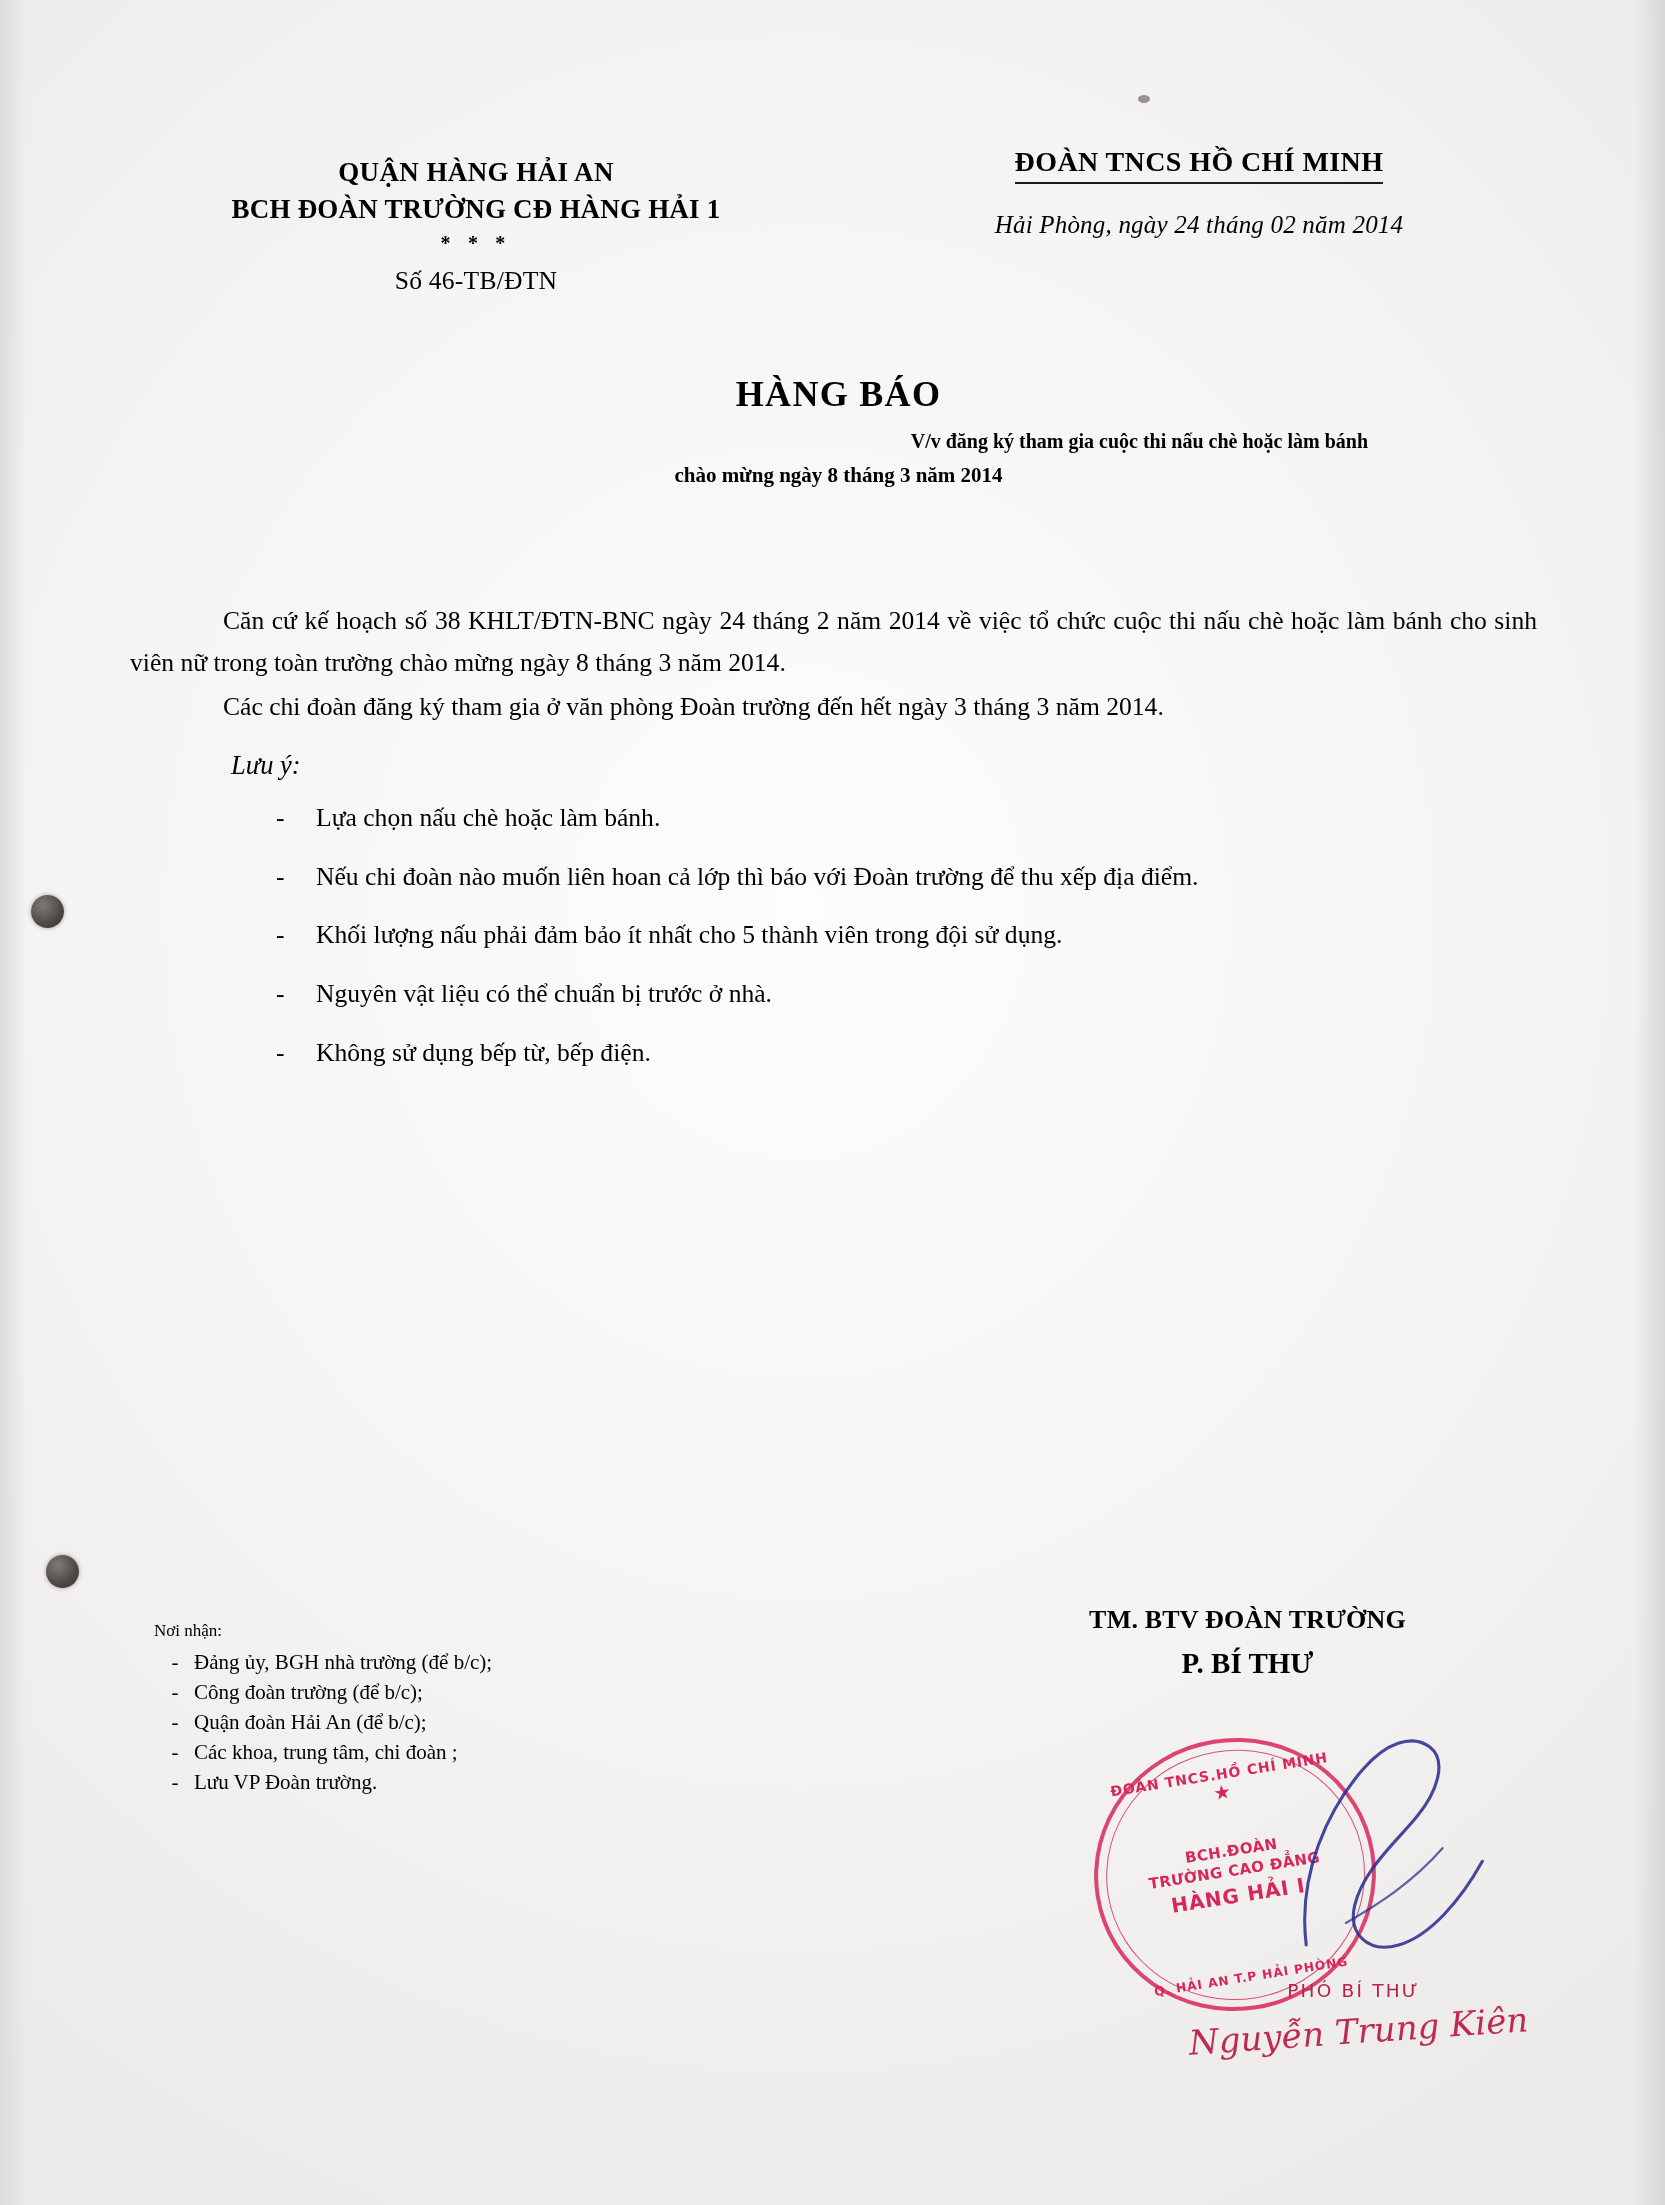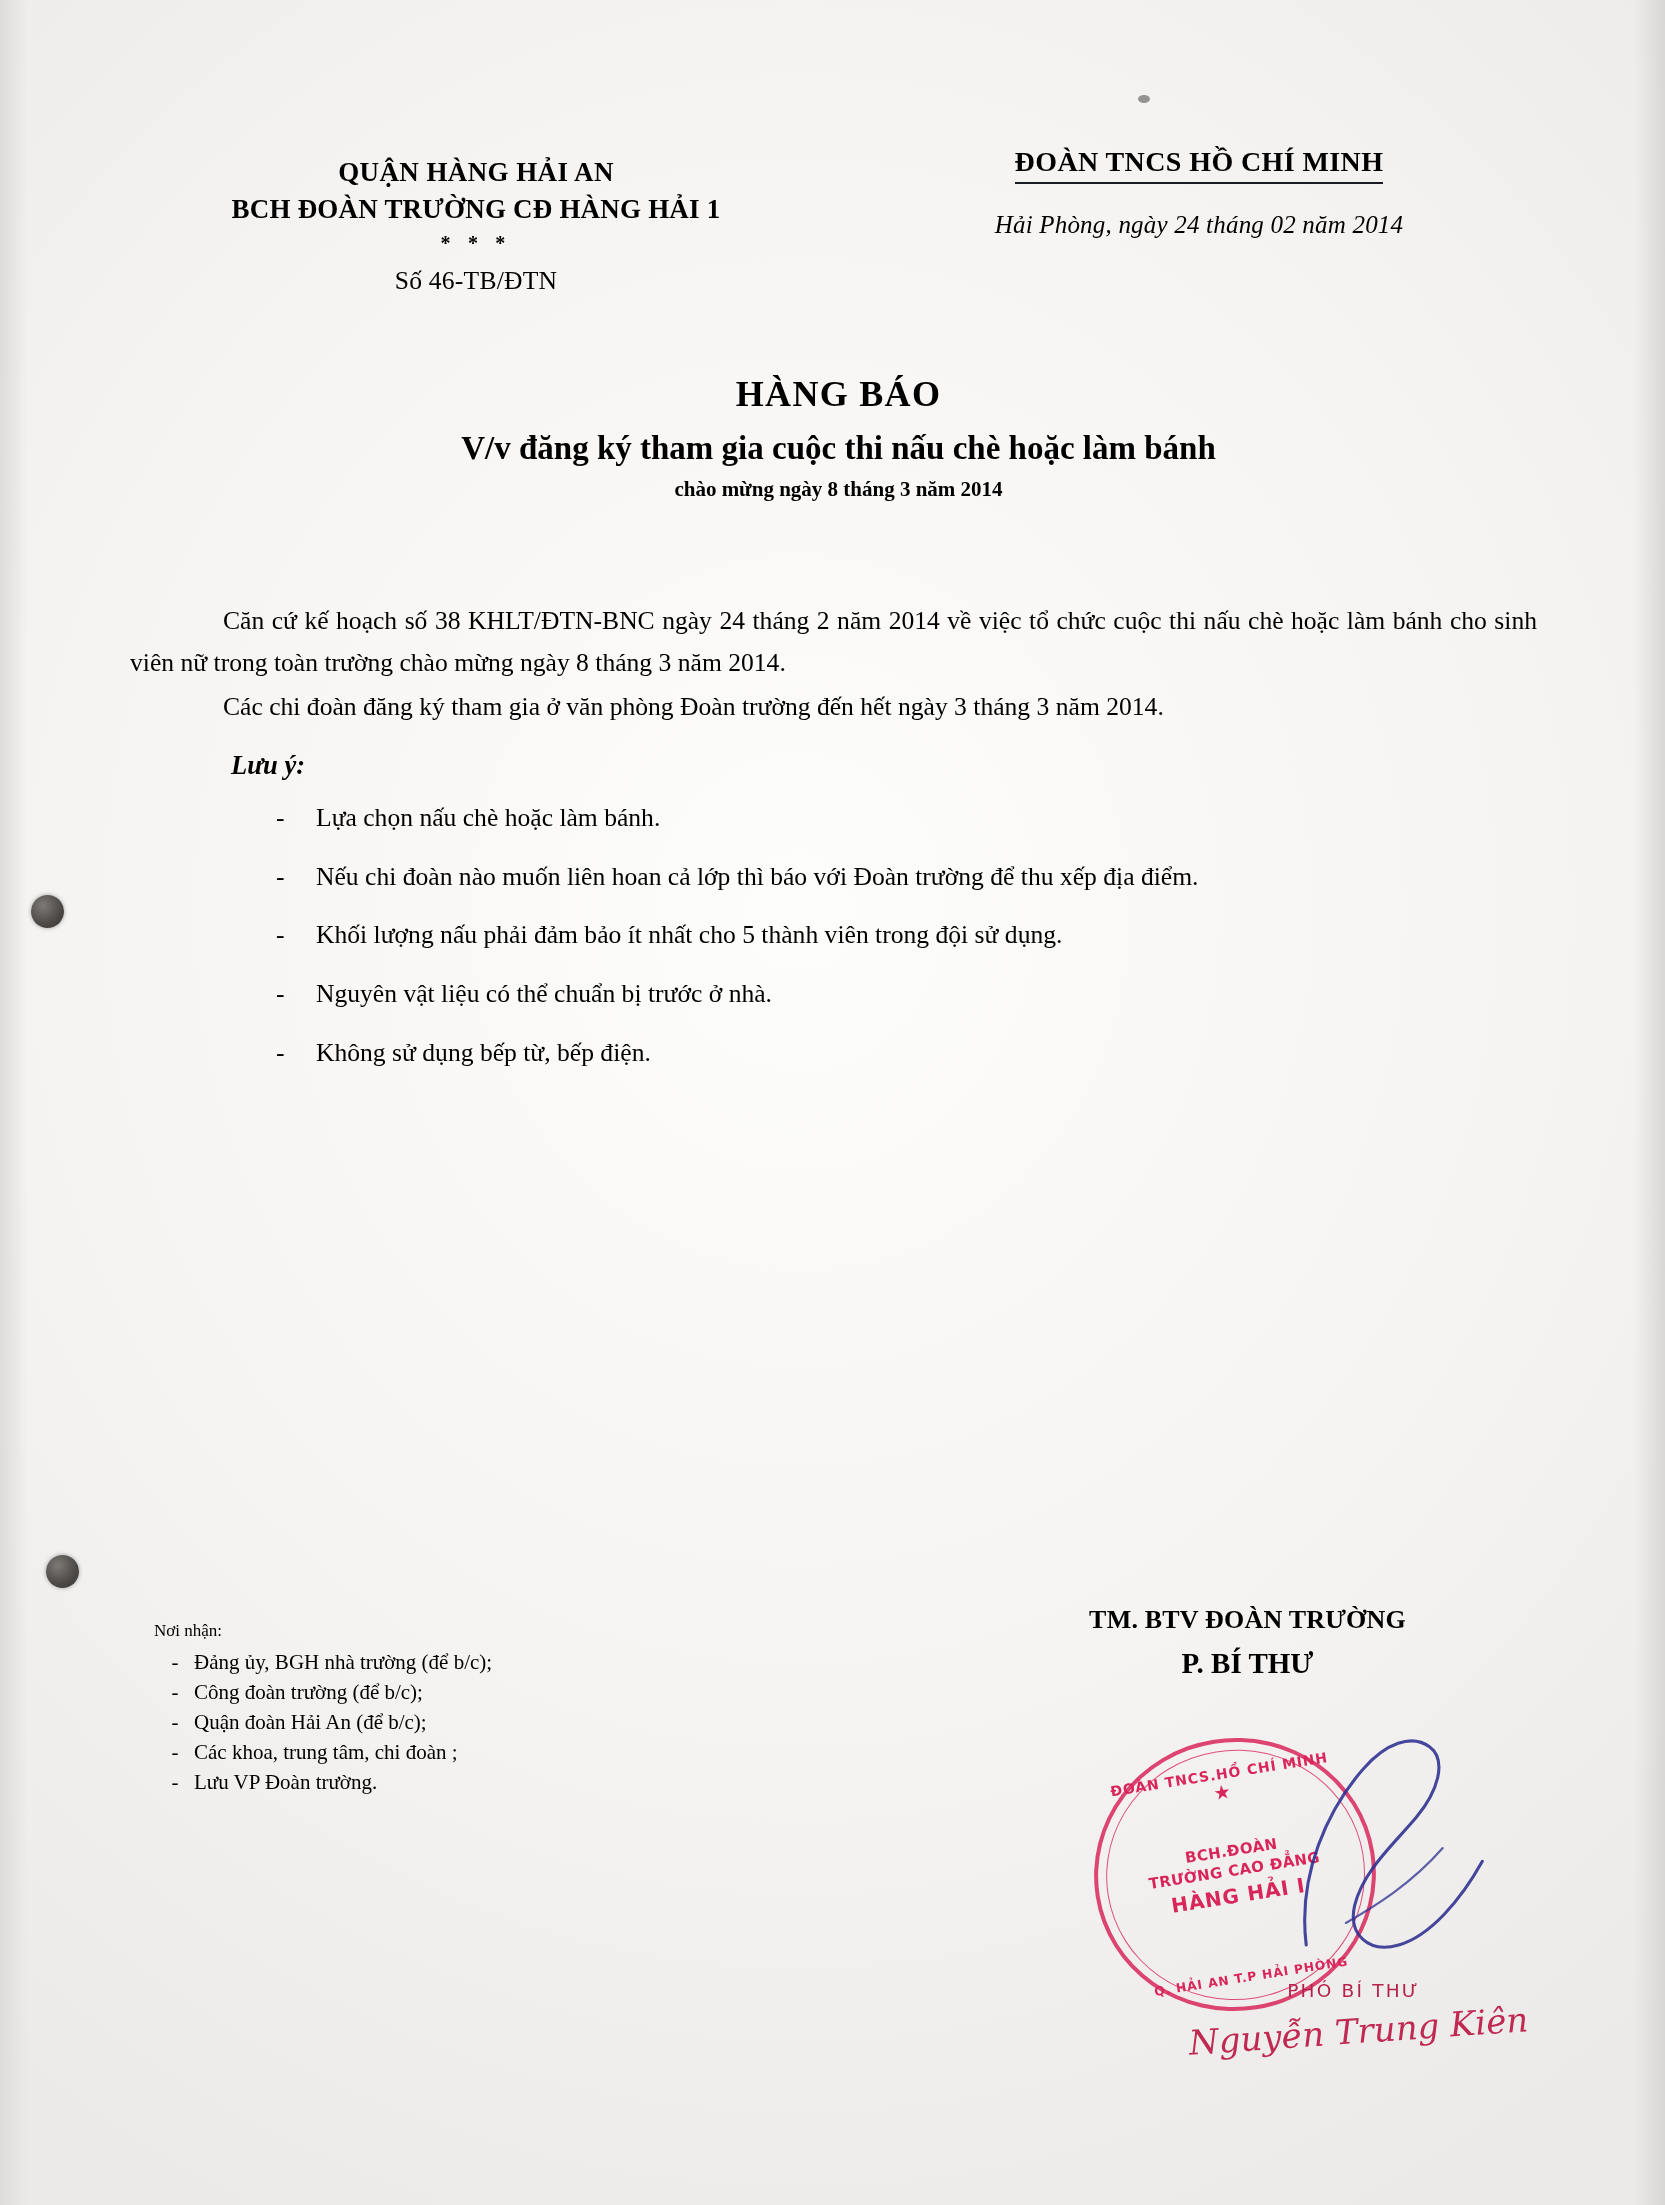--- a/index.html
+++ b/index.html
@@ -107,23 +107,24 @@
     top: 373px;
     width: 1059px;
     text-align: center;
   }
   .title-main {
     font-size: 36px;
     font-weight: bold;
     letter-spacing: 1.3px;
   }
   .title-sub1 {
-    font-size: 33px;
+    font-size: 20px;
     font-weight: bold;
     margin-top: 15px;
+    text-align: right;
   }
   .title-sub2 {
     font-size: 21px;
     font-weight: bold;
     margin-top: 9.7px;
   }
 
   
   .body-block {
     position: absolute;
@@ -135,21 +136,21 @@
     text-align: justify;
   }
   .para {
     text-indent: 93px;
     margin-bottom: 2.6px;
   }
   .note-label {
     margin-top: 16px;
     margin-left: 101px;
     font-size: 26.5px;
-    font-weight: bold;
+    font-weight: normal;
     font-style: italic;
   }
   .bullets {
     margin-top: 11.5px;
     margin-left: 146px;
   }
   .bullet {
     position: relative;
     padding-left: 40px;
     margin-bottom: 17.6px;

